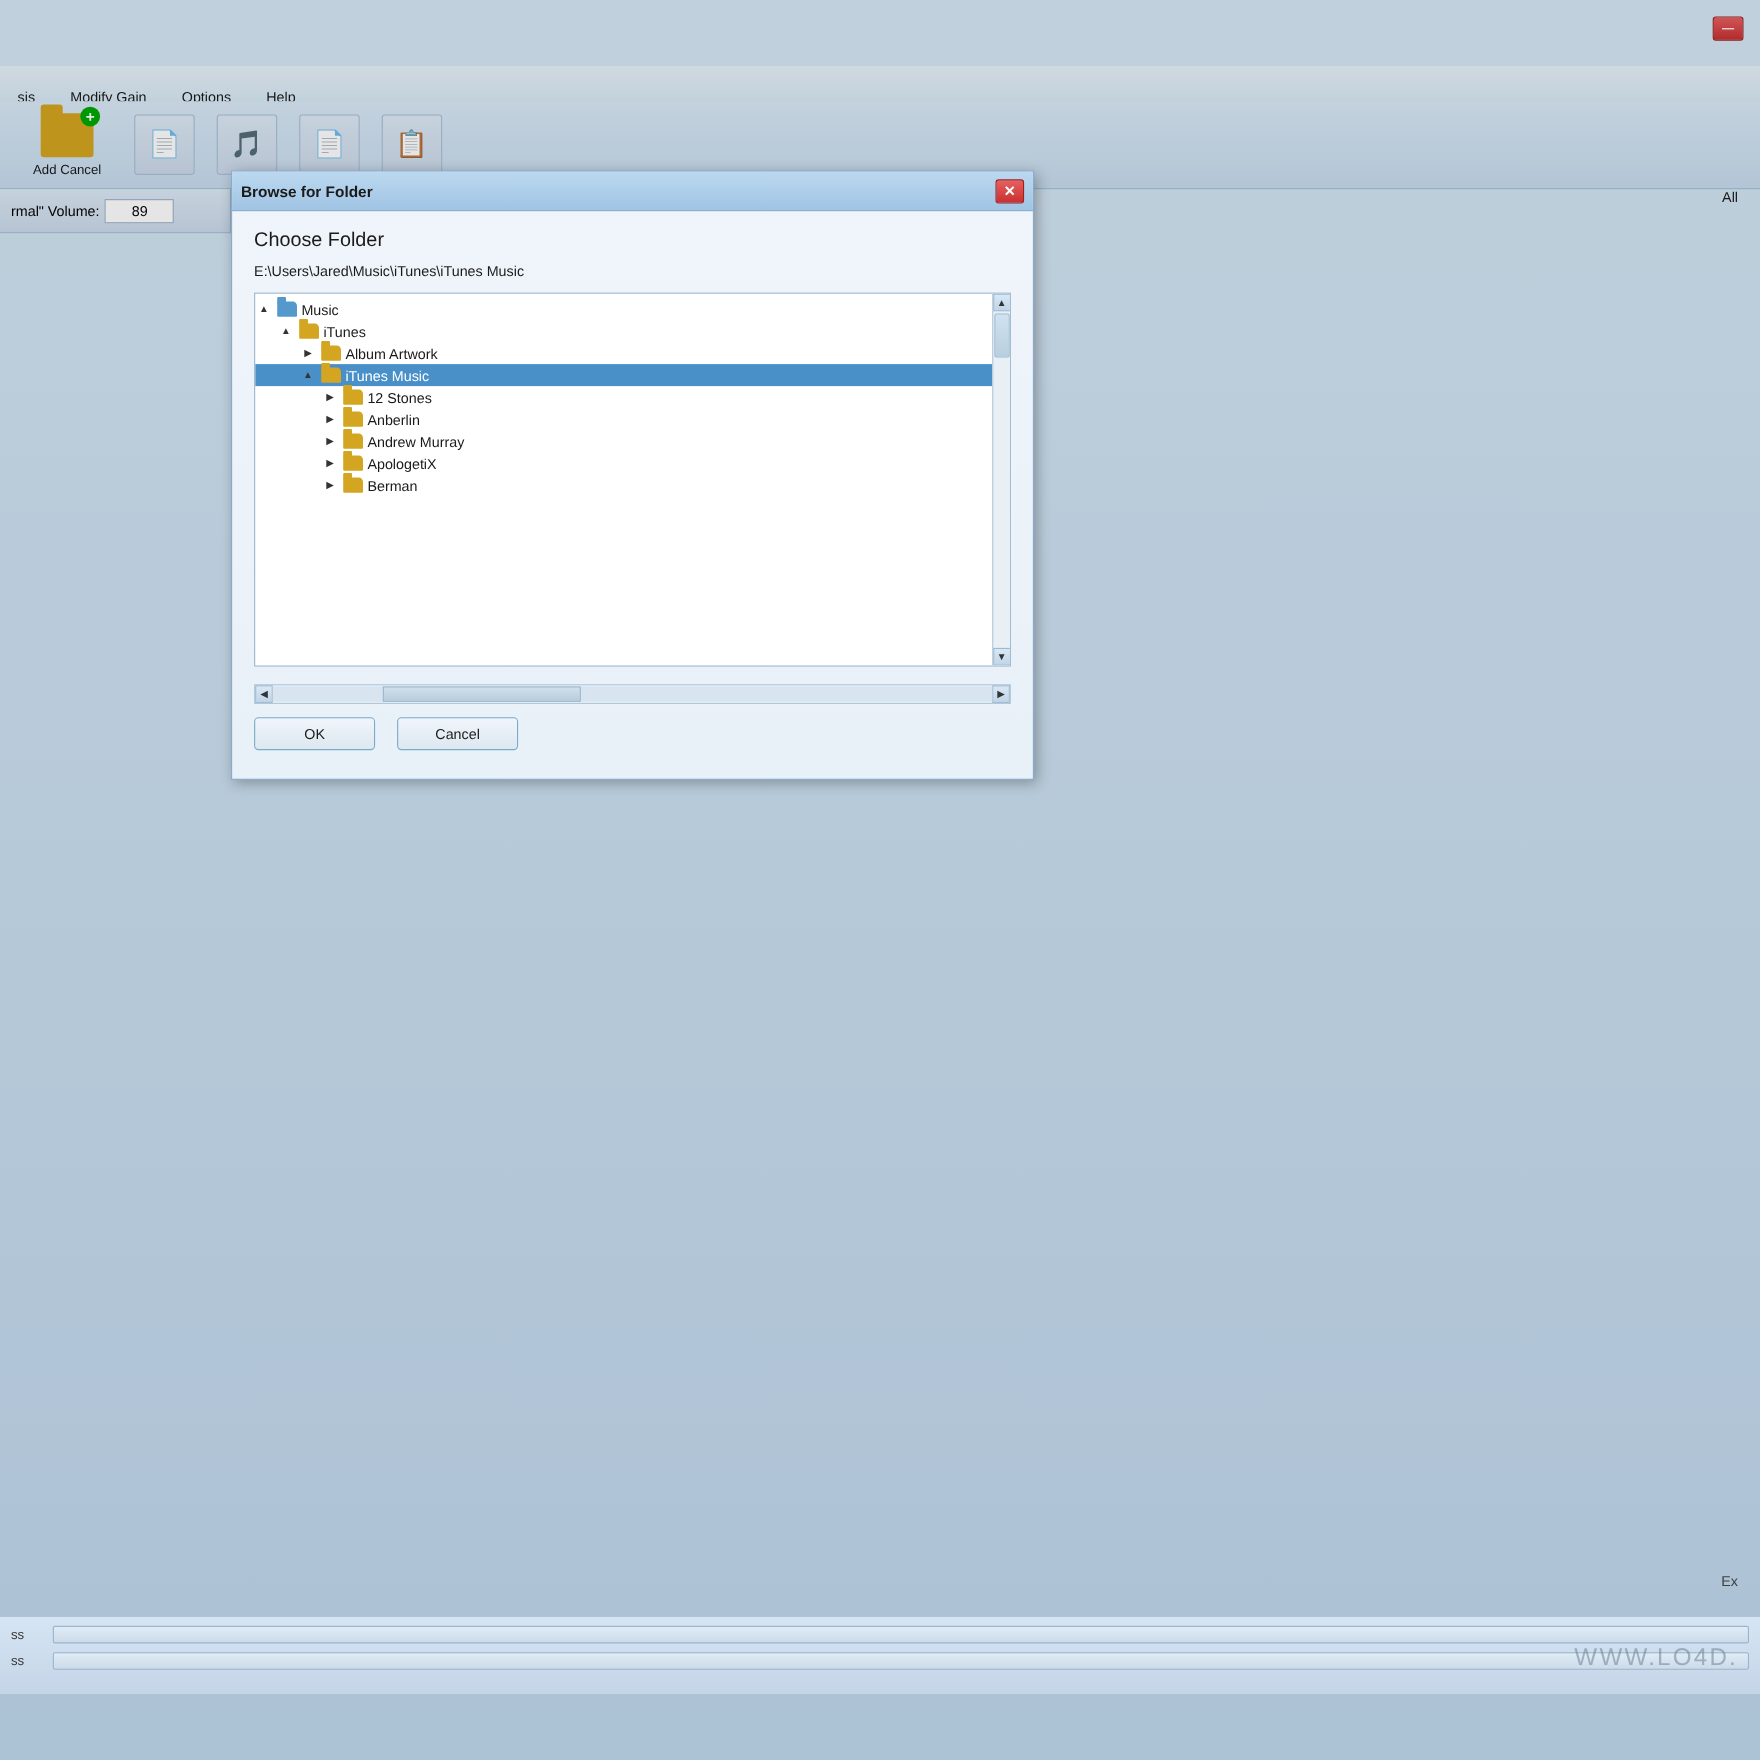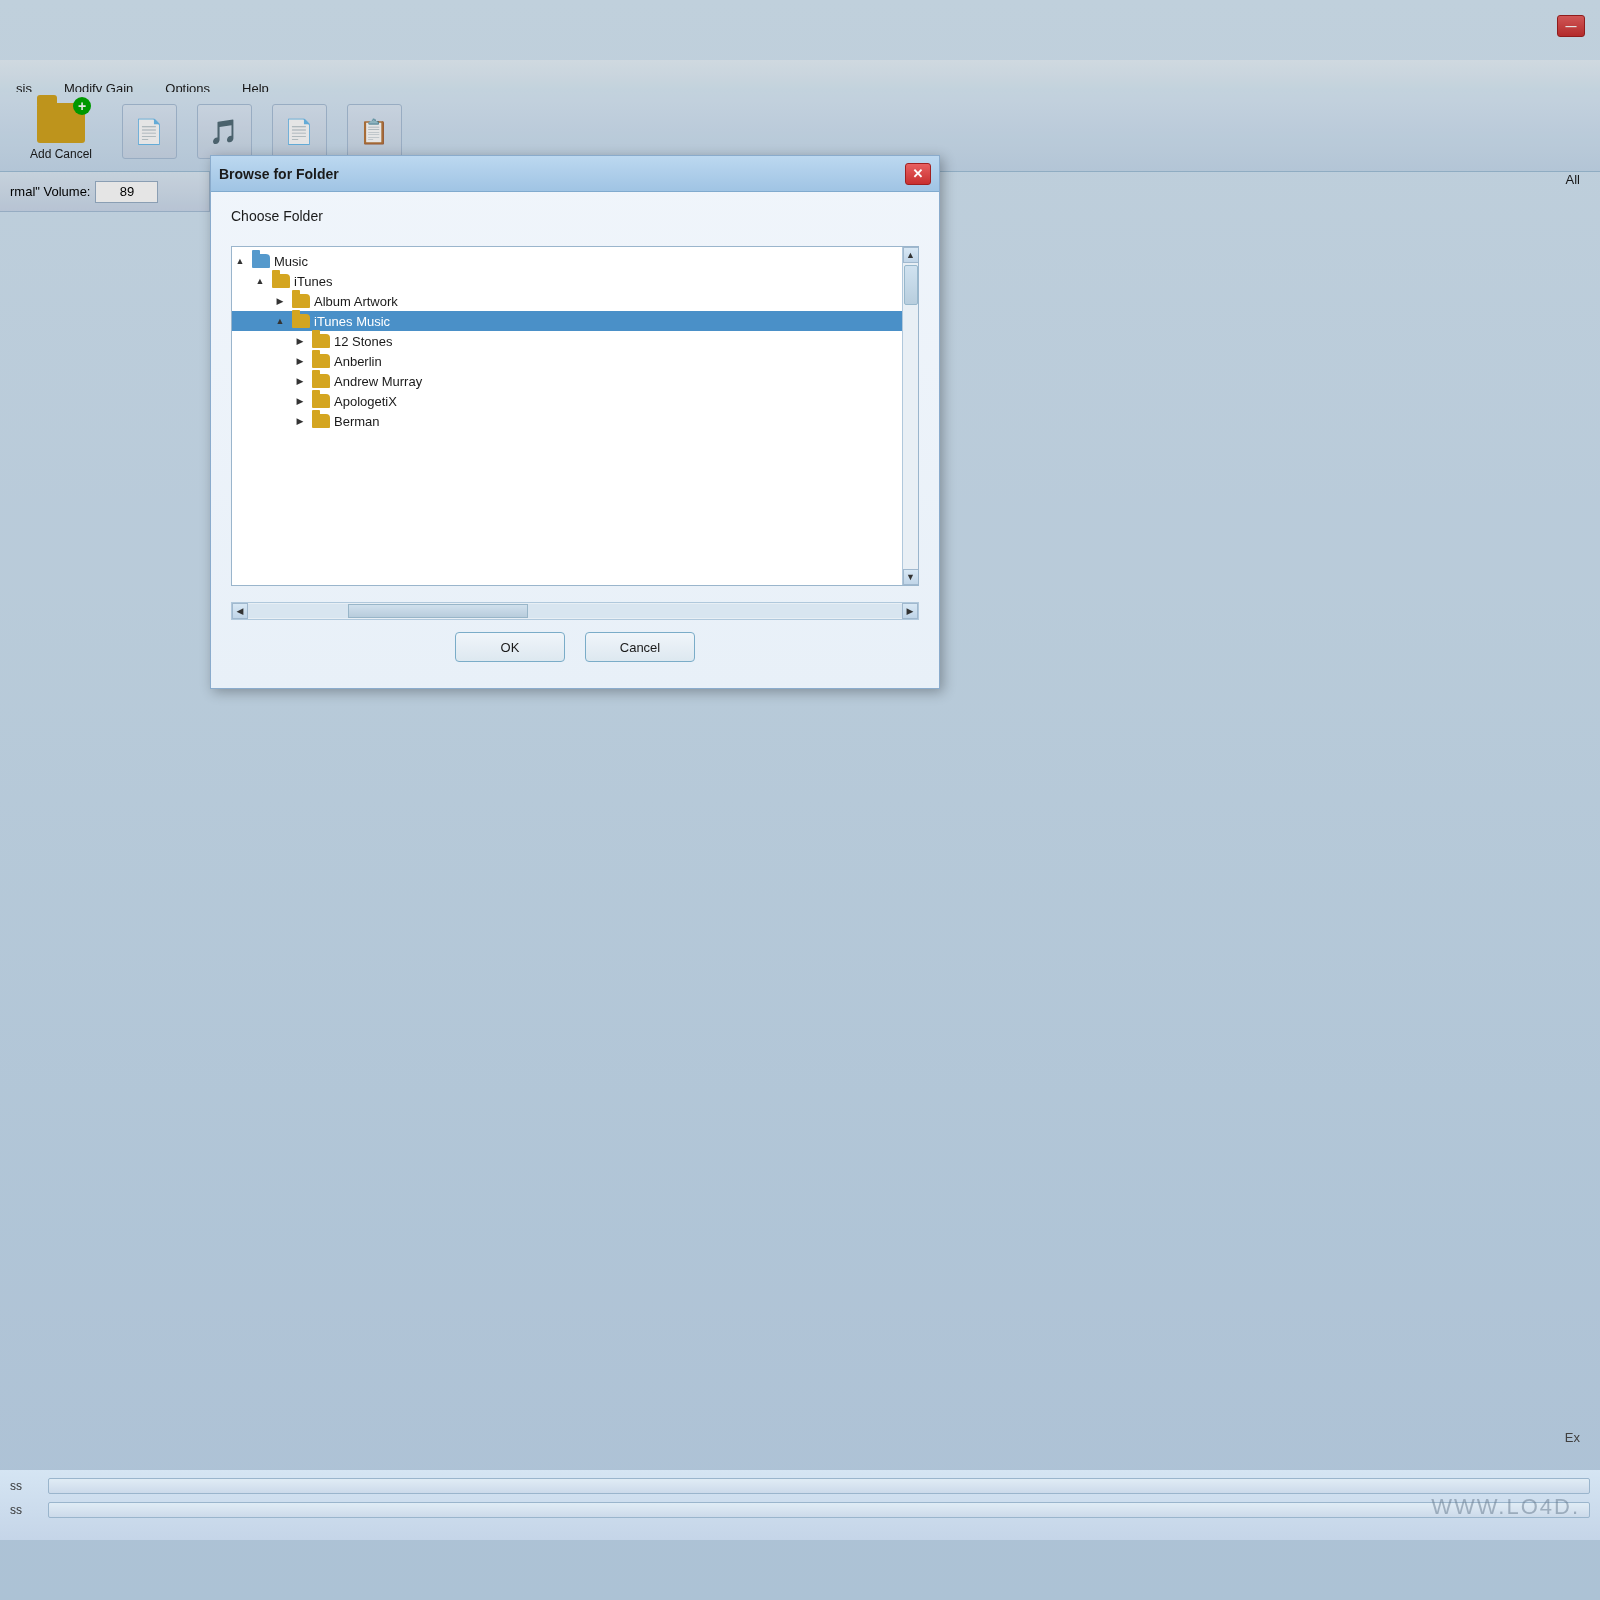--- a/index.html
+++ b/index.html
@@ -249,23 +249,23 @@
       font-weight: bold;
       font-size: 13px;
     }
 
     
     .dialog-content {
       padding: 16px 20px;
     }
 
     .choose-folder-label {
-      font-size: 14px;
-      color: #1a1a1a;
-      margin-bottom: 22px;
+      font-size: 18px;
+      color: #1a1a1a;
+      margin-bottom: 10px;
     }
 
     .current-path {
       font-size: 13px;
       color: #1a1a1a;
       margin-bottom: 12px;
     }
 
     
     .tree-container {
@@ -417,21 +417,21 @@
       height: 14px;
       background: linear-gradient(180deg, #d0e0ed 0%, #b8ccdc 100%);
       border: 1px solid #98b5c8;
       position: absolute;
       left: 100px;
     }
 
     
     .dialog-buttons {
       display: flex;
-      justify-content: center;
+      justify-content: flex-start;
       gap: 20px;
       margin-top: 8px;
       margin-bottom: 10px;
     }
 
     .dialog-btn {
       width: 110px;
       height: 30px;
       background: linear-gradient(180deg, #f0f5fa 0%, #dde8f0 100%);
       border: 1px solid #7aacc8;
@@ -515,20 +515,21 @@
 
 <div class="dialog">
 
   <div class="dialog-titlebar">
     <span class="dialog-title">Browse for Folder</span>
     <div class="dialog-close-btn">✕</div>
   </div>
 
   <div class="dialog-content">
     <div class="choose-folder-label">Choose Folder</div>
+    <div class="current-path">E:\Users\Jared\Music\iTunes\iTunes Music</div>
 
     <div class="tree-container">
       <div class="tree-view" id="tree-view">
 
       <div class="tree-item">
             <span class="tree-indent" style="width:0px;display:inline-block;"></span>
             <span class="expand-arrow">▲</span>
             <span class="folder-icon-sm music"></span>
             <span class="item-label">Music</span>
           </div>

